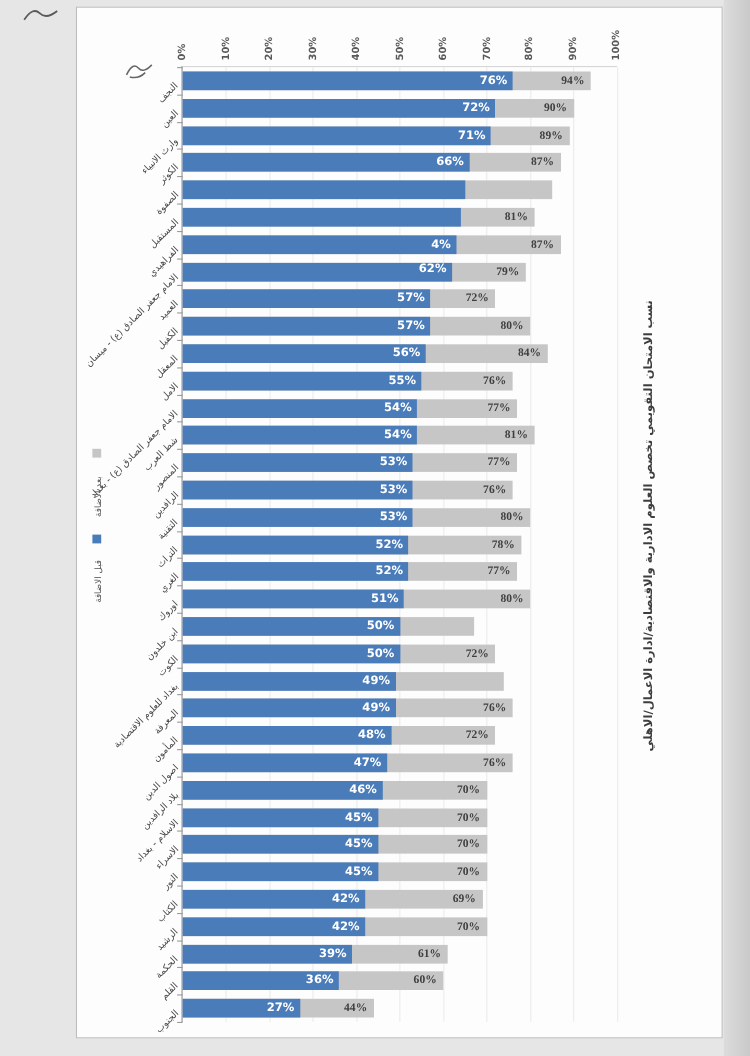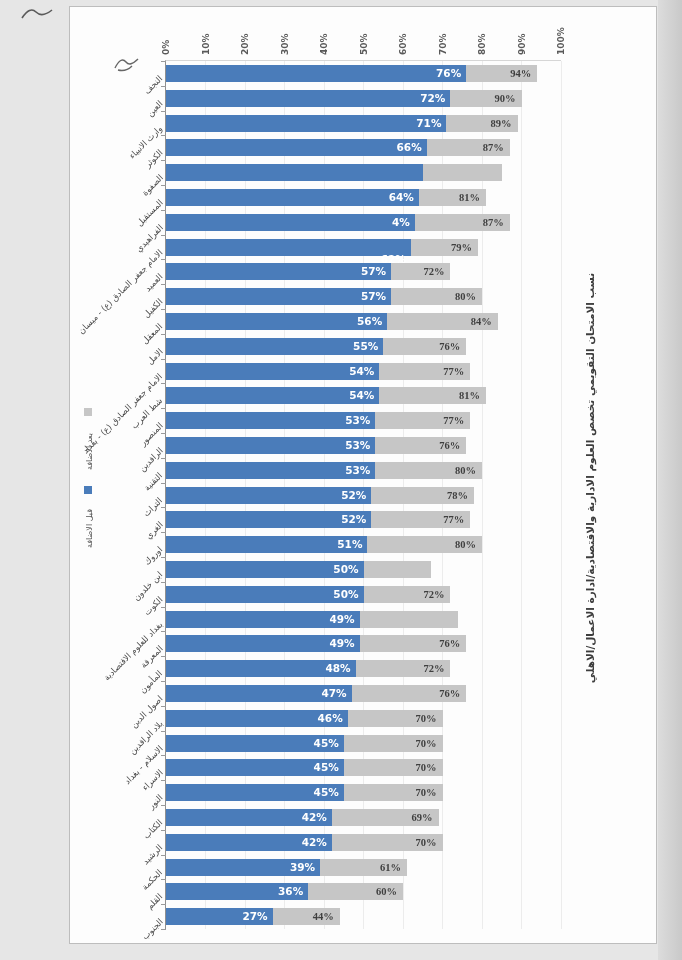--- a/index.html
+++ b/index.html
@@ -116,29 +116,28 @@
       <div class="val val-before" style="left: 0px; top: 53.6px; width: 275.45px;">71%</div>
       <div class="bar bar-after" style="left: 0px; top: 78.4px; width: 343.65px; background: rgb(198, 198, 198);"></div>
       <div class="bar bar-before" style="left: 0px; top: 78.4px; width: 260.7px; background: rgb(74, 124, 186);"></div>
       <div class="val val-after" style="left: 0px; top: 78.4px; width: 337.65px;">87%</div>
       <div class="val val-before" style="left: 0px; top: 78.4px; width: 255.7px;">66%</div>
       <div class="bar bar-after" style="left: 0px; top: 103.2px; width: 335.75px; background: rgb(198, 198, 198);"></div>
       <div class="bar bar-before" style="left: 0px; top: 103.2px; width: 256.75px; background: rgb(74, 124, 186);"></div>
       <div class="bar bar-after" style="left: 0px; top: 128px; width: 319.95px; background: rgb(198, 198, 198);"></div>
       <div class="bar bar-before" style="left: 0px; top: 128px; width: 252.8px; background: rgb(74, 124, 186);"></div>
       <div class="val val-after" style="left: 0px; top: 128px; width: 313.95px;">81%</div>
-      <div class="val val-before" style="left: 0px; top: 128px; width: 247.8px;">64%</div>
       <div class="bar bar-after" style="left: 0px; top: 152.8px; width: 343.65px; background: rgb(198, 198, 198);"></div>
       <div class="bar bar-before" style="left: 0px; top: 152.8px; width: 248.85px; background: rgb(74, 124, 186);"></div>
       <div class="val val-after" style="left: 0px; top: 152.8px; width: 337.65px;">87%</div>
       <div class="val val-before" style="left: 0px; top: 152.8px; width: 243.85px;">4%</div>
       <div class="bar bar-after" style="left: 0px; top: 177.6px; width: 312.05px; background: rgb(198, 198, 198);"></div>
       <div class="bar bar-before" style="left: 0px; top: 177.6px; width: 244.9px; background: rgb(74, 124, 186);"></div>
       <div class="val val-after" style="left: 0px; top: 177.6px; width: 306.05px;">79%</div>
-      <div class="val val-before" style="left: 0px; top: 190px; width: 239.9px; text-align: right;">62%</div>
+      <div class="val val-before" style="left: 0px; top: 175px; width: 239.9px; text-align: right;">62%</div>
       <div class="bar bar-after" style="left: 0px; top: 202.4px; width: 284.4px; background: rgb(198, 198, 198);"></div>
       <div class="bar bar-before" style="left: 0px; top: 202.4px; width: 225.15px; background: rgb(74, 124, 186);"></div>
       <div class="val val-after" style="left: 0px; top: 202.4px; width: 278.4px;">72%</div>
       <div class="val val-before" style="left: 0px; top: 202.4px; width: 220.15px;">57%</div>
       <div class="bar bar-after" style="left: 0px; top: 227.2px; width: 316px; background: rgb(198, 198, 198);"></div>
       <div class="bar bar-before" style="left: 0px; top: 227.2px; width: 225.15px; background: rgb(74, 124, 186);"></div>
       <div class="val val-after" style="left: 0px; top: 227.2px; width: 310px;">80%</div>
       <div class="val val-before" style="left: 0px; top: 227.2px; width: 220.15px;">57%</div>
       <div class="bar bar-after" style="left: 0px; top: 252px; width: 331.8px; background: rgb(198, 198, 198);"></div>
       <div class="bar bar-before" style="left: 0px; top: 252px; width: 221.2px; background: rgb(74, 124, 186);"></div>

